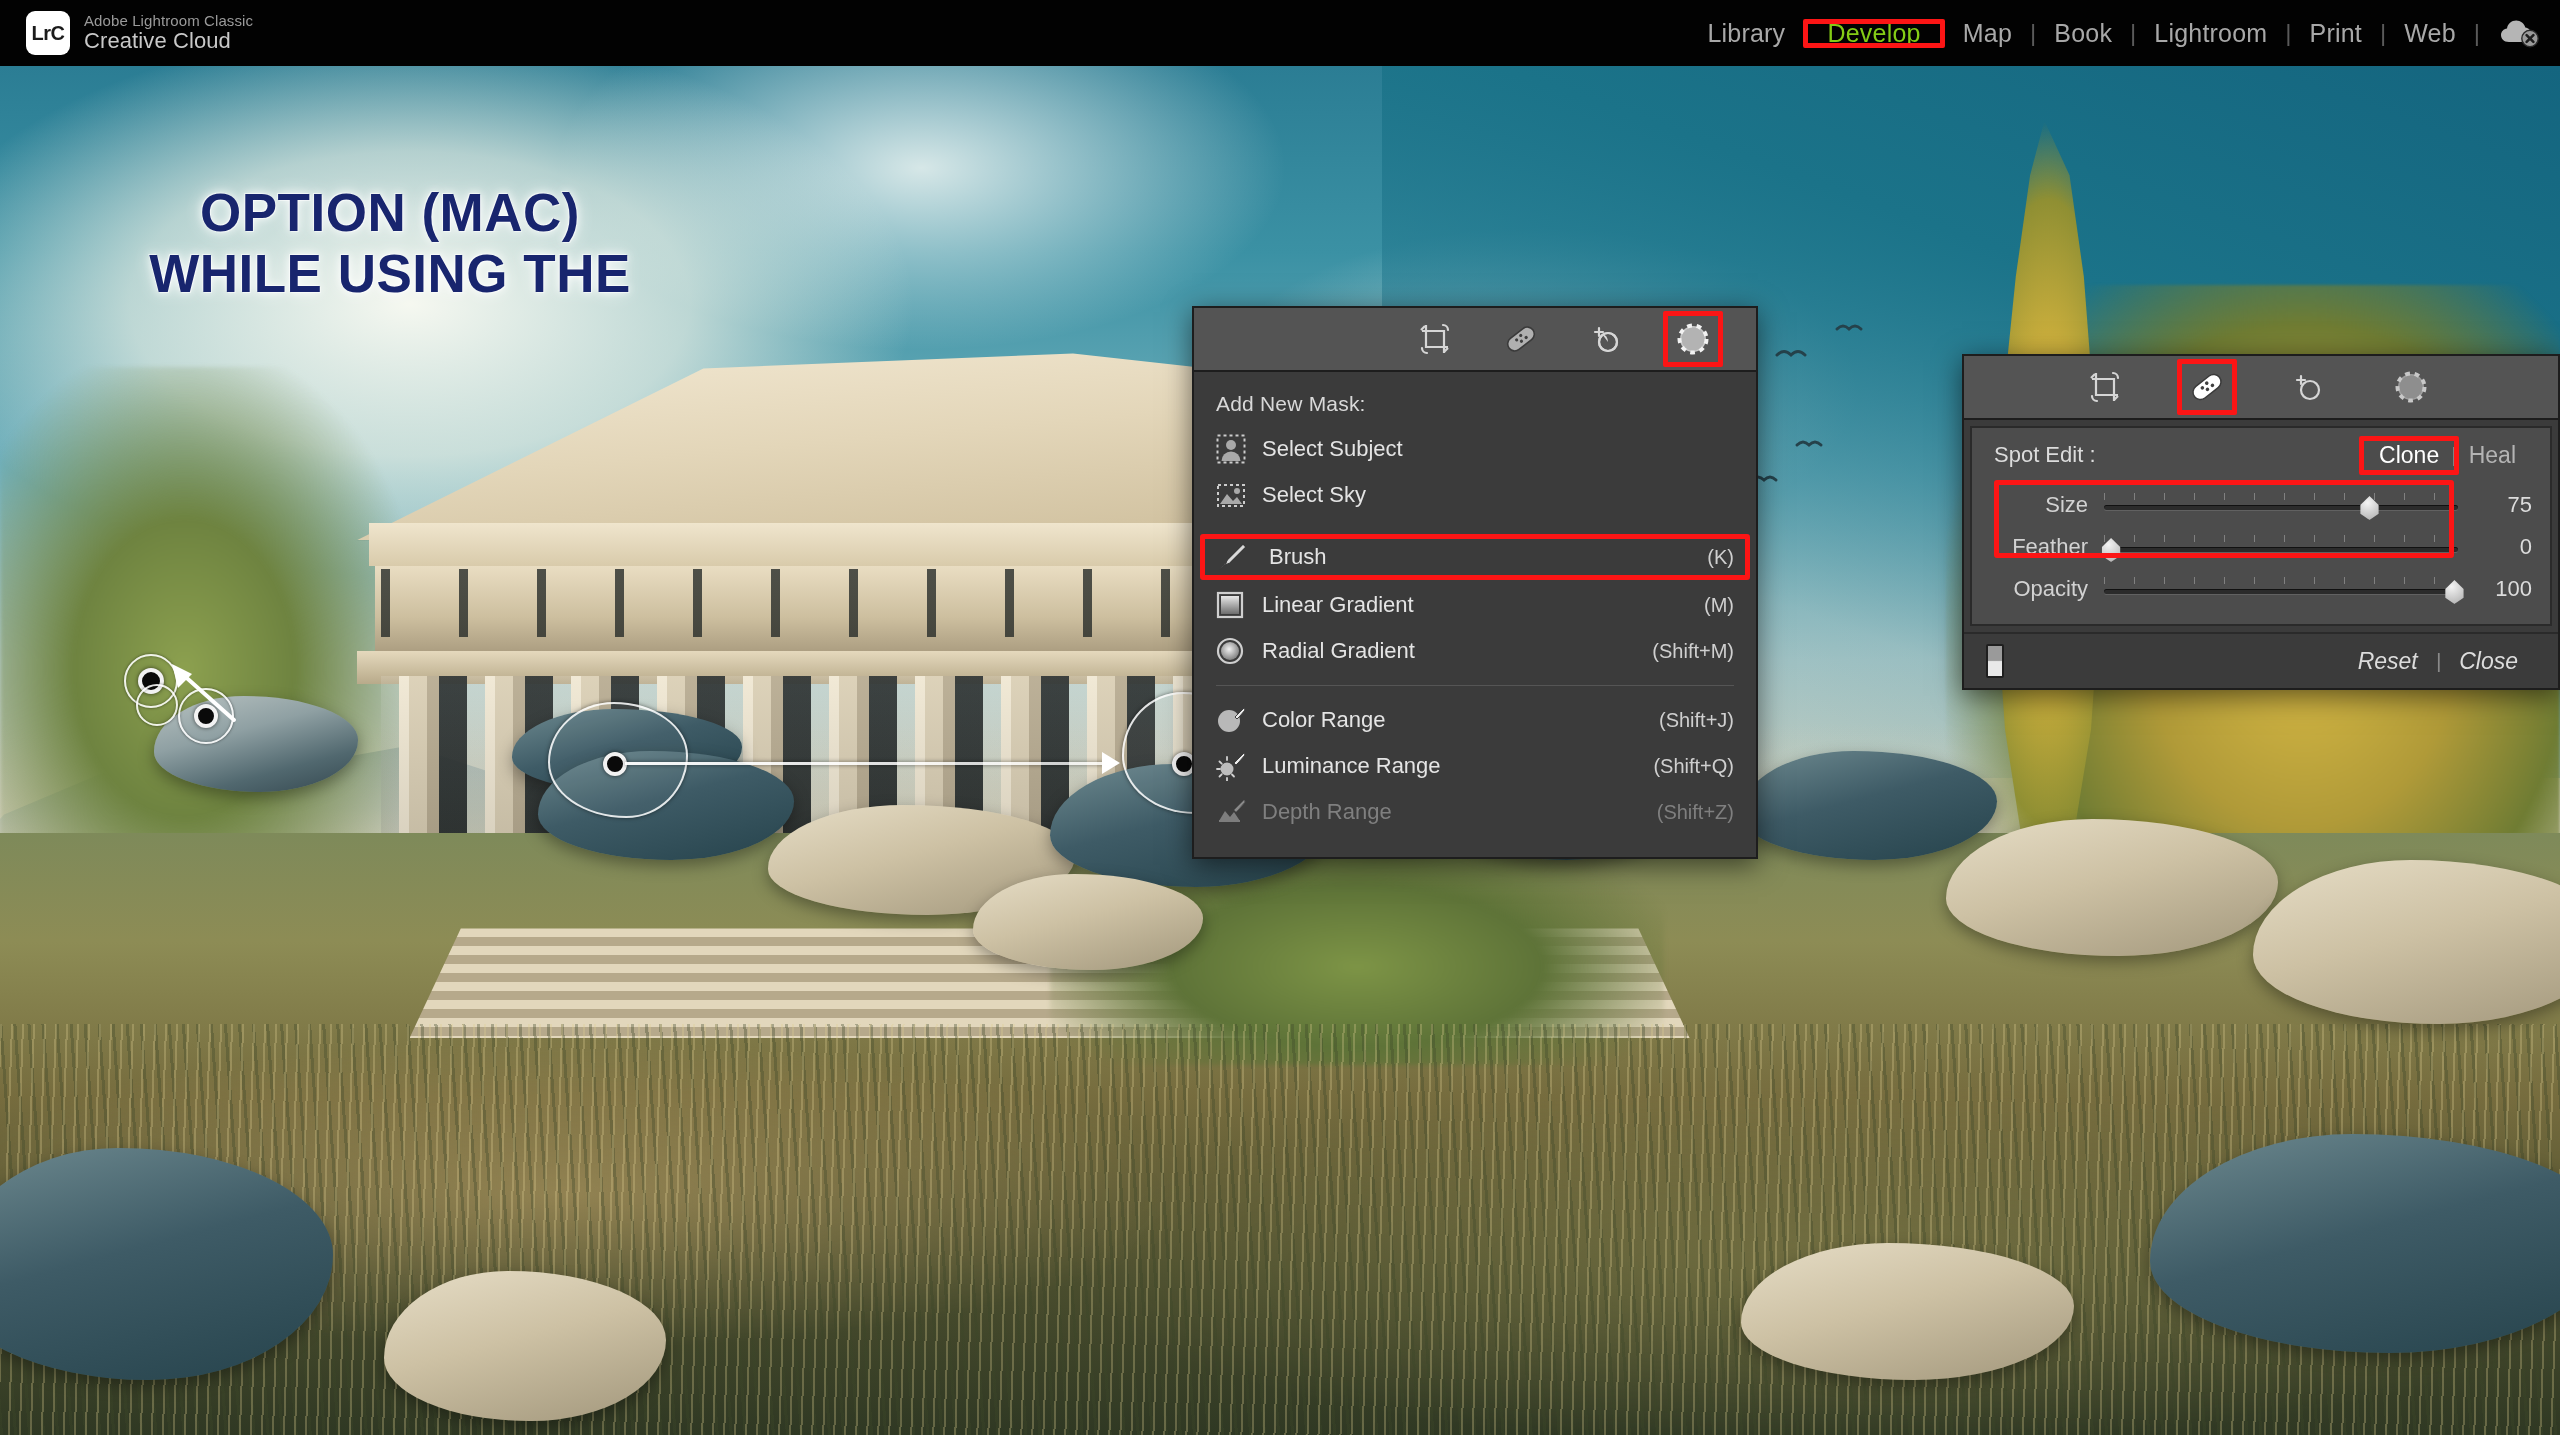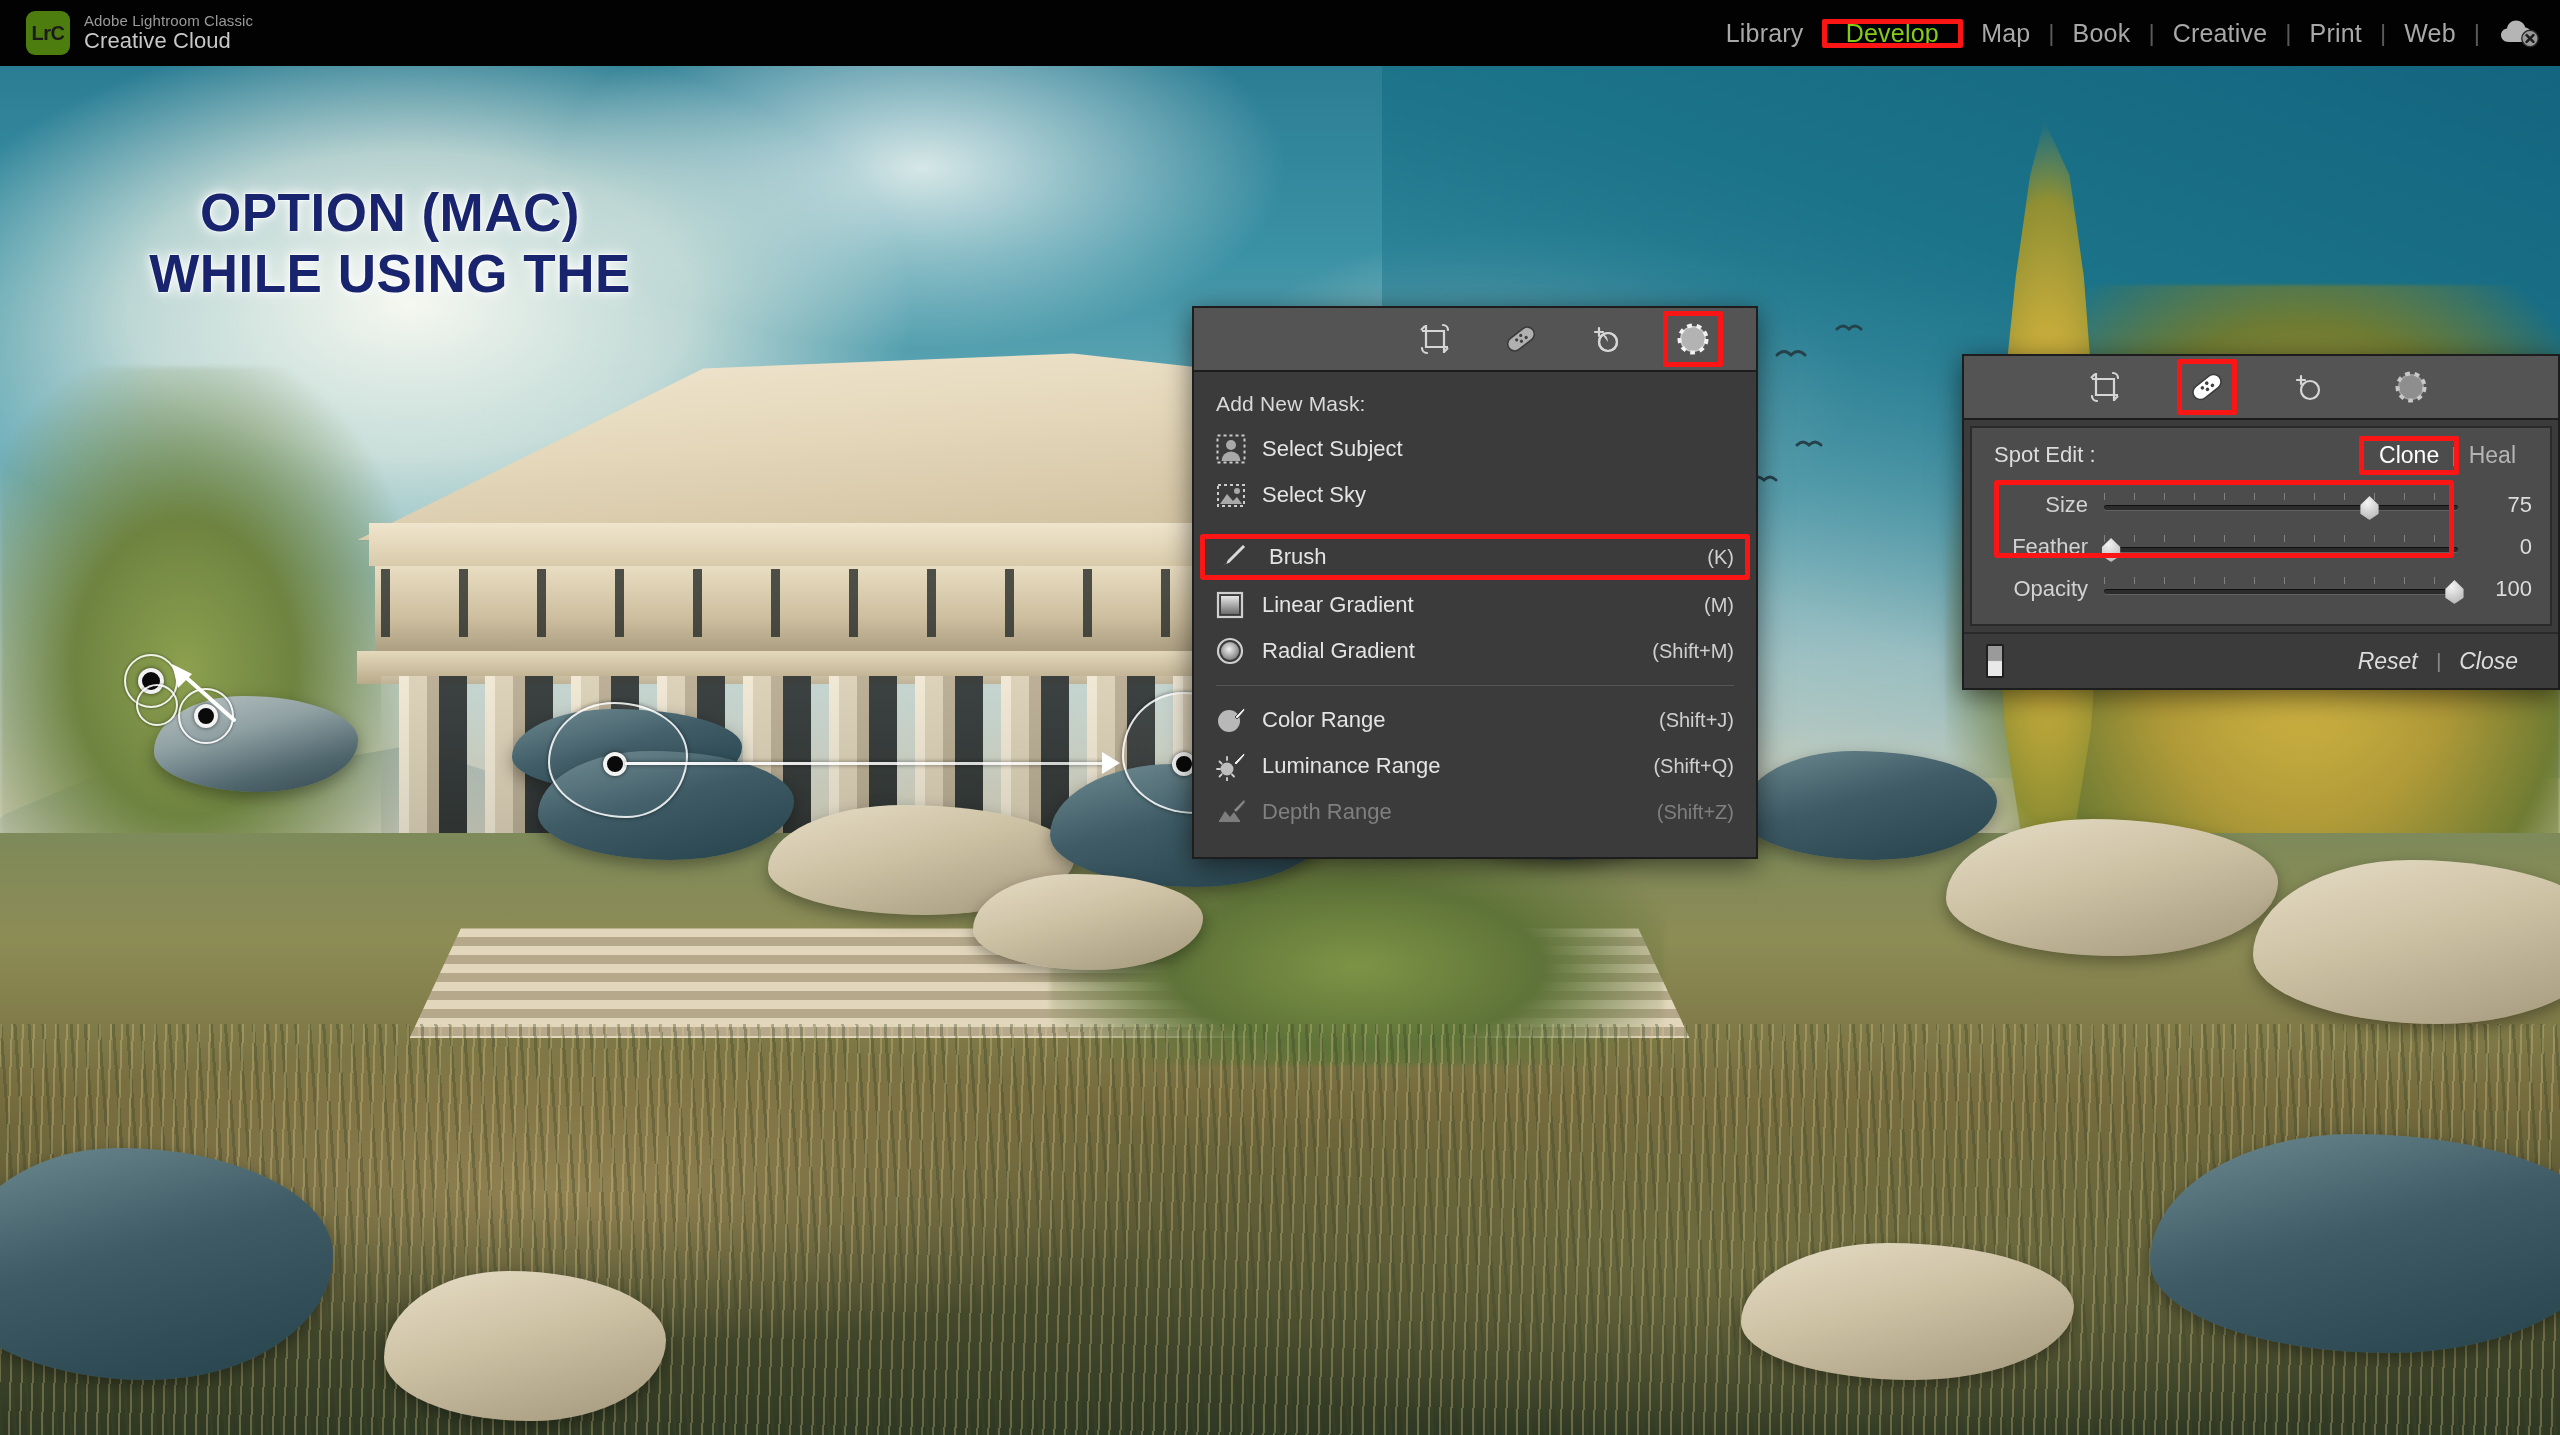--- a/index.html
+++ b/index.html
@@ -12,21 +12,21 @@
   #app { position: relative; width: 2560px; height: 1435px; overflow: hidden; }
 
   
   .topbar {
     position: absolute; left: 0; top: 0; width: 2560px; height: 66px;
     background: #020202; z-index: 40;
     display: flex; align-items: center;
   }
   .brand { display: flex; align-items: center; margin-left: 26px; }
   .lrc-badge {
-    width: 44px; height: 44px; border-radius: 9px; background: #4d7c0f;
+    width: 44px; height: 44px; border-radius: 9px; background: #ffffff;
     display: flex; align-items: center; justify-content: center;
     color: #1b1b1b; font-size: 20px; font-weight: 700; letter-spacing: -.5px;
   }
   .brand-text { margin-left: 14px; line-height: 1.1; }
   .brand-line1 { font-size: 15px; color: #9a9a9a; letter-spacing: .1px; }
   .brand-line2 { font-size: 22px; color: #c8c8c8; letter-spacing: .1px; }
 
   .modules {
     position: absolute; right: 20px; top: 0; height: 66px;
     display: flex; align-items: center; gap: 0;
@@ -310,21 +310,21 @@
       <span class="mod-sep">|</span>
       <div class="module-wrap">
         <div class="module active">Develop</div>
         <div class="hl-box hl-develop"></div>
       </div>
       <span class="mod-sep">|</span>
       <div class="module">Map</div>
       <span class="mod-sep">|</span>
       <div class="module">Book</div>
       <span class="mod-sep">|</span>
-      <div class="module">Creative</div>
+      <div class="module">Lightroom</div>
       <span class="mod-sep">|</span>
       <div class="module">Print</div>
       <span class="mod-sep">|</span>
       <div class="module">Web</div>
       <span class="mod-sep">|</span>
       <div class="cloud-icon">
         <svg width="40" height="30" viewBox="0 0 40 30">
           <path d="M9 24 C3.5 24 1 20.5 1 17 C1 13.6 3.6 10.8 7 10.4 C7.6 5.8 11.5 2.5 16.2 2.5 C20.6 2.5 24.3 5.5 25.3 9.6 C28.6 9.9 31 12.5 31 15.8 C31 20 28 24 23.6 24 Z" fill="#b5b5b5"></path>
           <circle cx="30" cy="20.5" r="8.2" fill="#9a9a9a" stroke="#2a2a2a" stroke-width="1.4"></circle>
           <path d="M26.6 17.1 L33.4 23.9 M33.4 17.1 L26.6 23.9" stroke="#1e1e1e" stroke-width="2.6" stroke-linecap="round"></path>

